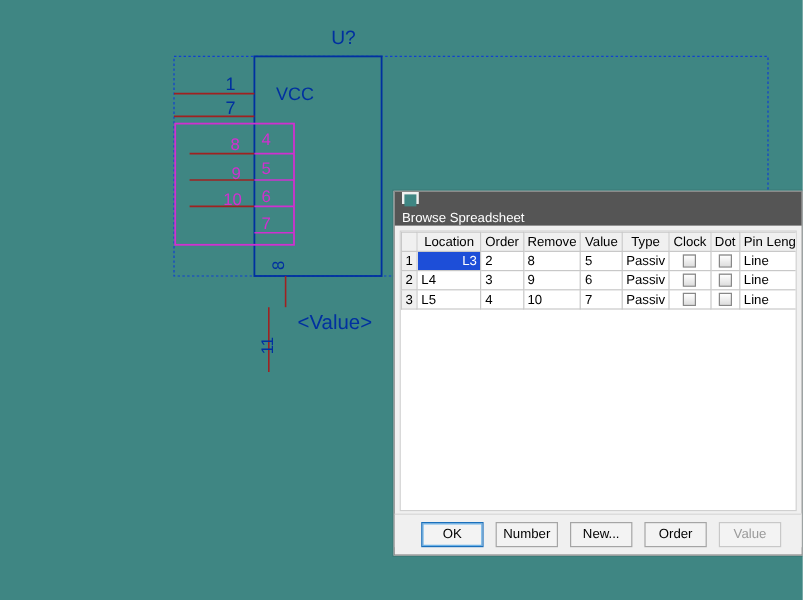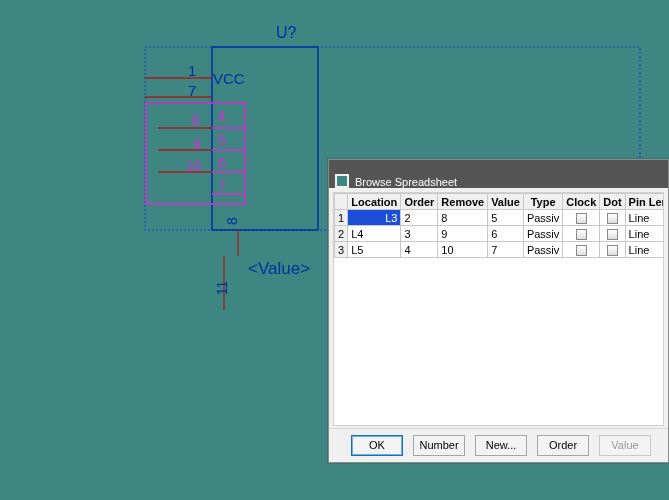--- a/index.html
+++ b/index.html
@@ -18,21 +18,21 @@
   .sch {
     position: absolute;
     left: 0; top: 0;
     width: 669px; height: 500px;
     pointer-events: none;
   }
   .lbl { position: absolute; font-size: 14px; }
   .darkblue { color: #0030a0; }
   .magenta  { color: #d030d0; }
   .ref   { left: 276px; top: 24px; font-size: 16px; }
-  .prime { left: 213px; top: 70px; font-size: 15px; }
+  .prime { left: 230px; top: 70px; font-size: 15px; }
   .p1    { left: 188px; top: 62px; font-size: 15px; }
   .p7    { left: 188px; top: 82px; font-size: 15px; }
   .p4    { left: 218px; top: 108px; font-size: 14px; }
   .p8    { left: 192px; top: 112px; font-size: 14px; }
   .p5    { left: 218px; top: 132px; font-size: 14px; }
   .p9    { left: 193px; top: 136px; font-size: 14px; }
   .p6    { left: 218px; top: 155px; font-size: 14px; }
   .p10   { left: 186px; top: 158px; font-size: 14px; }
   .p7m   { left: 218px; top: 178px; font-size: 14px; }
   .p8r   { left: 228px; top: 213px; font-size: 14px; transform: rotate(-90deg); }
@@ -47,23 +47,24 @@
     background: #f0f0f0;
     border: 1px solid #8a8a8a;
     box-shadow: 0 0 0 1px rgba(0,0,0,0.1);
     font-size: 11px;
   }
   .titlebar {
     height: 28px;
     background: #555555;
     color: #ffffff;
     display: flex;
-    align-items: flex-end;
+    align-items: flex-start;
     gap: 6px;
     padding: 0 6px;
+    flex-direction: column;
   }
   .titlebar .icon {
     width: 14px; height: 14px;
     background: #f0f0f0;
     display: inline-block;
     position: relative;
   }
   .titlebar .icon::after{
     content:""; position:absolute; left:2px; top:2px;
     width:10px; height:10px; background:#3f8683;
@@ -84,21 +85,21 @@
   }
   table.sheet th, table.sheet td {
     border: 1px solid #c8c8c8;
     padding: 1px 3px;
     height: 16px;
     white-space: nowrap;
     overflow: hidden;
   }
   table.sheet th {
     background: #f0f0f0;
-    font-weight: bold;
+    font-weight: normal;
     text-align: center;
   }
   table.sheet td.rowhdr {
     background: #f0f0f0;
     text-align: center;
     width: 14px;
   }
   table.sheet td.sel {
     background: #1d4ed8;
     color: #ffffff;

